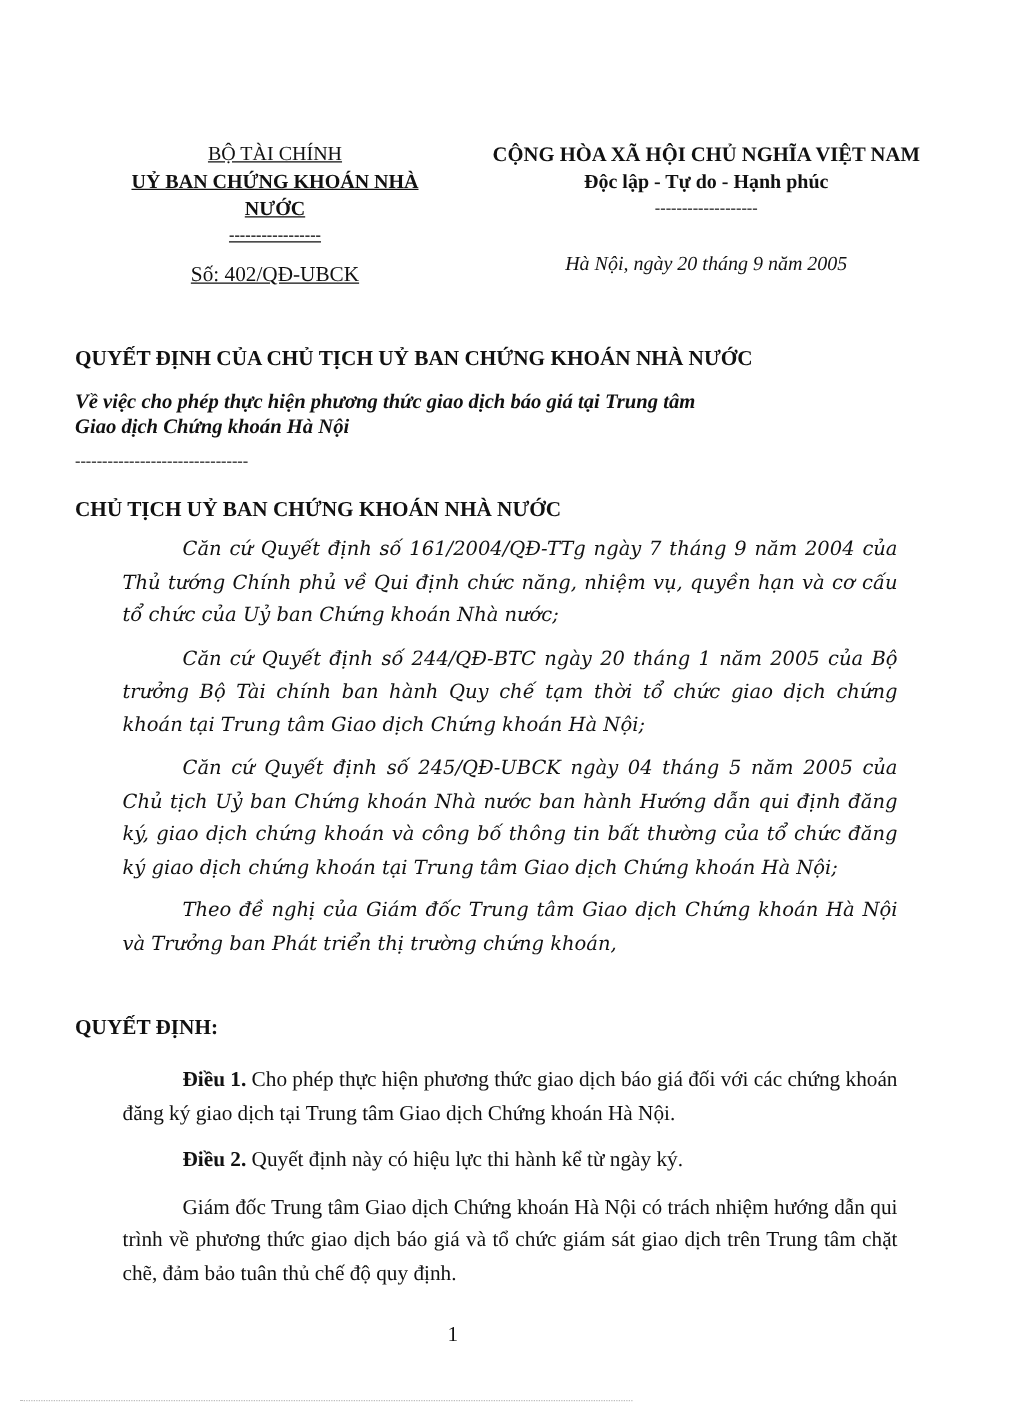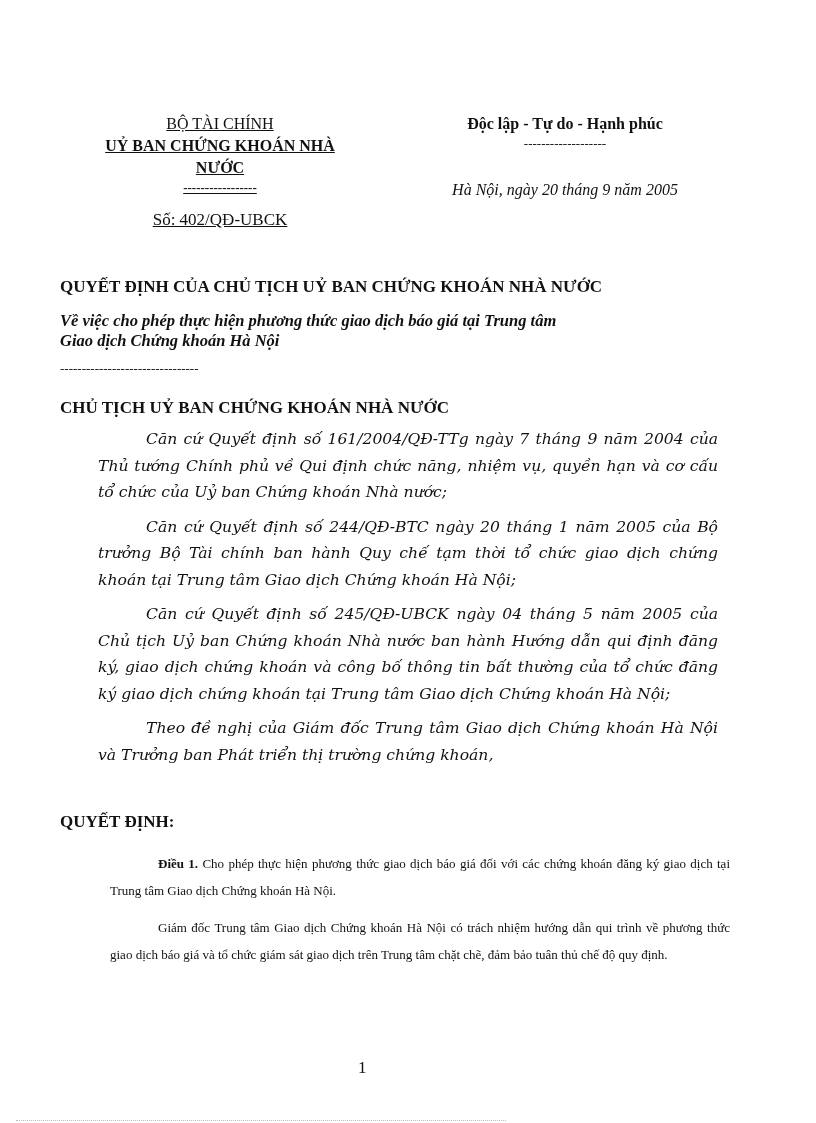--- a/index.html
+++ b/index.html
@@ -33,41 +33,43 @@
 
   <div class="hdr-left">
     <div class="hl">BỘ TÀI CHÍNH</div>
     <div class="hb">UỶ BAN CHỨNG KHOÁN NHÀ</div>
     <div class="hb">NƯỚC</div>
     <div class="b dash" style="margin-top:2px;">-----------------</div>
     <div class="hl" style="font-size:17px; margin-top:14px;">Số:  402/QĐ-UBCK</div>
   </div>
 
   <div class="hdr-right">
+    <div class="hb" style="font-size:16.5px;">CỘNG HÒA XÃ HỘI CHỦ NGHĨA VIỆT NAM</div>
     <div class="hb" style="font-size:16px;">Độc lập - Tự do - Hạnh phúc</div>
     <div class="dash" style="margin-top:2px;">-------------------</div>
     <div class="hl i" style="margin-top:28px;">Hà Nội, ngày  20  tháng 9  năm 2005</div>
   </div>
 
   <div class="abs center b" style="left:60px; width:700px; top:276px; font-size:17px; line-height:22px;">QUYẾT ĐỊNH CỦA CHỦ TỊCH UỶ BAN CHỨNG KHOÁN NHÀ NƯỚC</div>
   <div class="abs center b i" style="left:60px; width:700px; top:311px; font-size:16.5px; line-height:20px;">Về việc cho phép thực hiện phương thức giao dịch báo giá tại Trung tâm</div>
   <div class="abs center b i" style="left:60px; width:700px; top:331px; font-size:16.5px; line-height:20px;">Giao dịch Chứng khoán Hà Nội</div>
   <div class="abs center" style="left:60px; width:700px; top:362px; font-size:13px; line-height:14px;">--------------------------------</div>
   <div class="abs center b" style="left:60px; width:700px; top:397px; font-size:17px; line-height:22px;">CHỦ TỊCH UỶ BAN CHỨNG KHOÁN NHÀ NƯỚC</div>
 
   <div class="block" style="top:426px;">
     <p class="para body-italic">Căn cứ Quyết định số 161/2004/QĐ-TTg ngày 7 tháng  9 năm 2004 của Thủ tướng Chính phủ về Qui định chức năng, nhiệm vụ, quyền hạn và cơ cấu tổ chức của Uỷ ban Chứng khoán Nhà nước;</p>
     <p class="para body-italic">Căn cứ Quyết định số 244/QĐ-BTC ngày 20 tháng  1 năm 2005 của Bộ trưởng Bộ Tài chính ban hành Quy chế tạm thời tổ chức giao dịch chứng khoán tại Trung tâm Giao dịch Chứng khoán Hà Nội;</p>
     <p class="para body-italic">Căn cứ Quyết định số 245/QĐ-UBCK ngày 04 tháng 5 năm 2005 của Chủ tịch Uỷ ban Chứng khoán Nhà nước ban hành Hướng dẫn qui định đăng ký, giao dịch chứng khoán và công bố thông tin bất thường của tổ chức đăng ký giao dịch chứng khoán tại  Trung tâm Giao dịch Chứng khoán Hà Nội;</p>
     <p class="para body-italic">Theo đề nghị của Giám đốc Trung tâm Giao dịch Chứng khoán Hà Nội và Trưởng ban Phát triển thị trường chứng khoán,</p>
   </div>
 
   <div class="abs center b" style="left:60px; width:700px; top:811px; font-size:17px; line-height:22px;">QUYẾT ĐỊNH:</div>
 
-  <div class="block" style="top:851px; font-size:13px;margin-left:12px;">
+  <div class="block" style="top:851px; font-size:17px;">
     <p class="para" style="margin-bottom:11px;"><span class="b">Điều 1.</span><span> Cho phép thực hiện phương thức giao dịch báo giá đối với các chứng khoán đăng ký giao dịch tại Trung tâm Giao dịch Chứng khoán Hà Nội.</span></p>
+    <p class="para" style="margin-bottom:11px;"><span class="b">Điều 2.</span><span> Quyết định này có hiệu lực thi hành kể từ ngày ký.</span></p>
     <p class="para">Giám đốc Trung tâm Giao dịch Chứng khoán Hà Nội có trách nhiệm hướng dẫn qui trình về phương thức giao dịch báo giá và tổ chức giám sát giao dịch trên Trung tâm chặt chẽ, đảm bảo tuân thủ chế độ quy định.</p>
   </div>
 
   <div class="abs center" style="left:358px; width:100px; top:1058px; font-size:17px; line-height:20px;">1</div>
 
   <div class="footer-dots" style="width:490px; left:16px;"></div>
 </div>
 
 </body></html>

